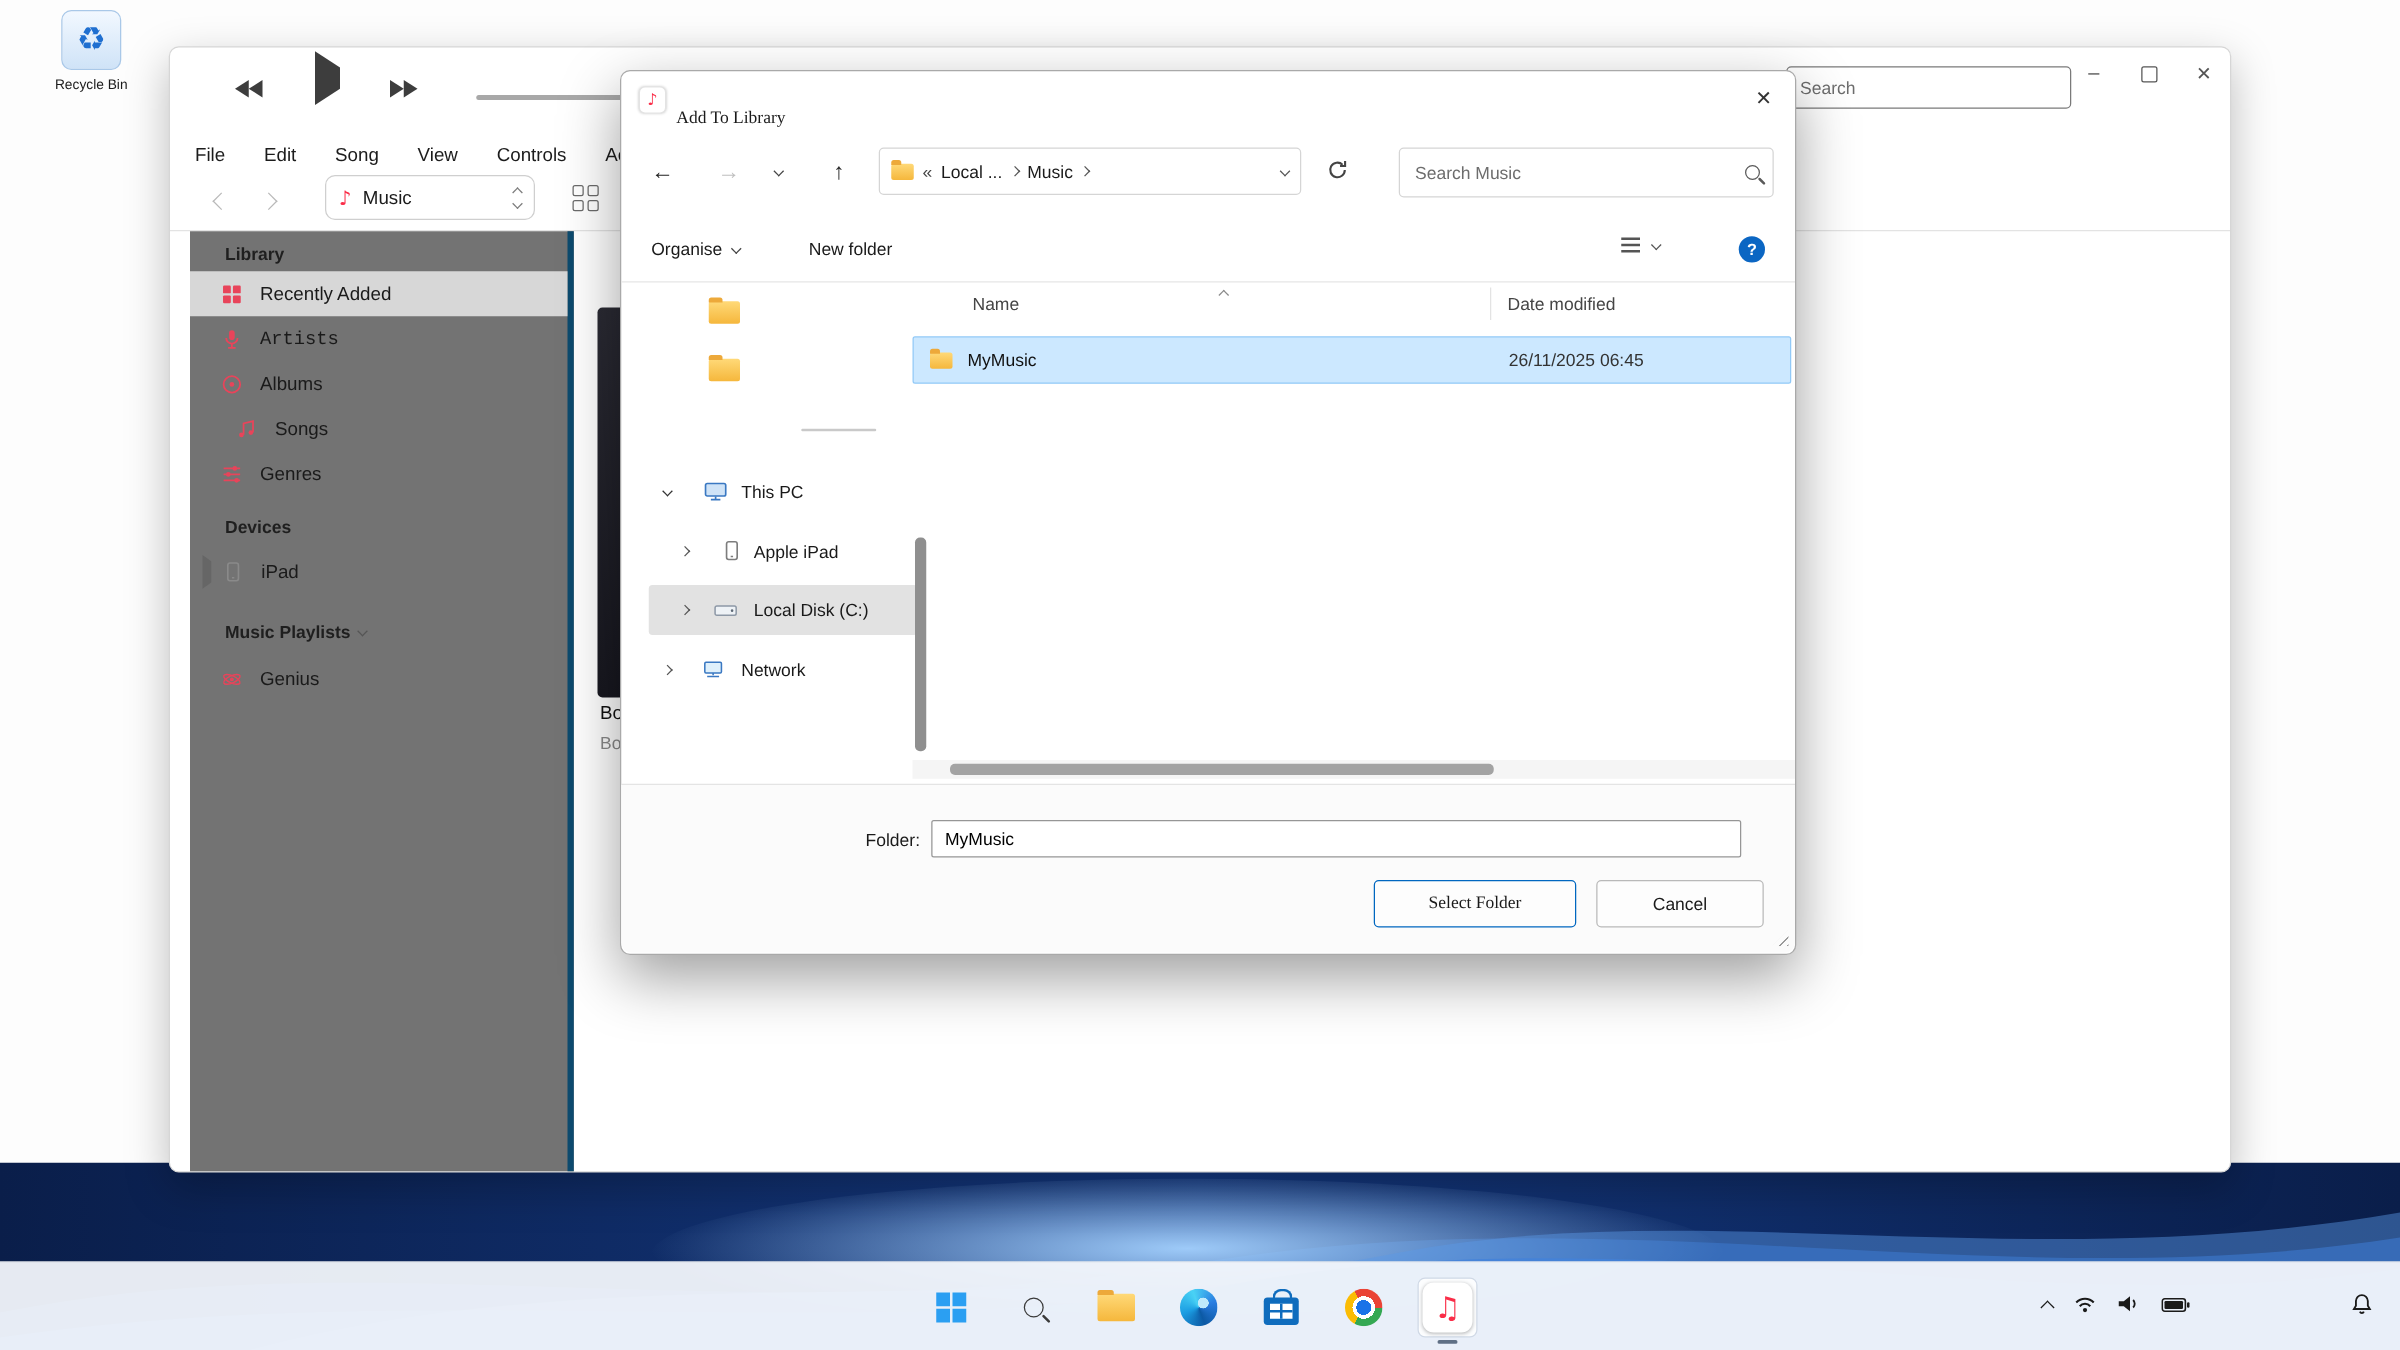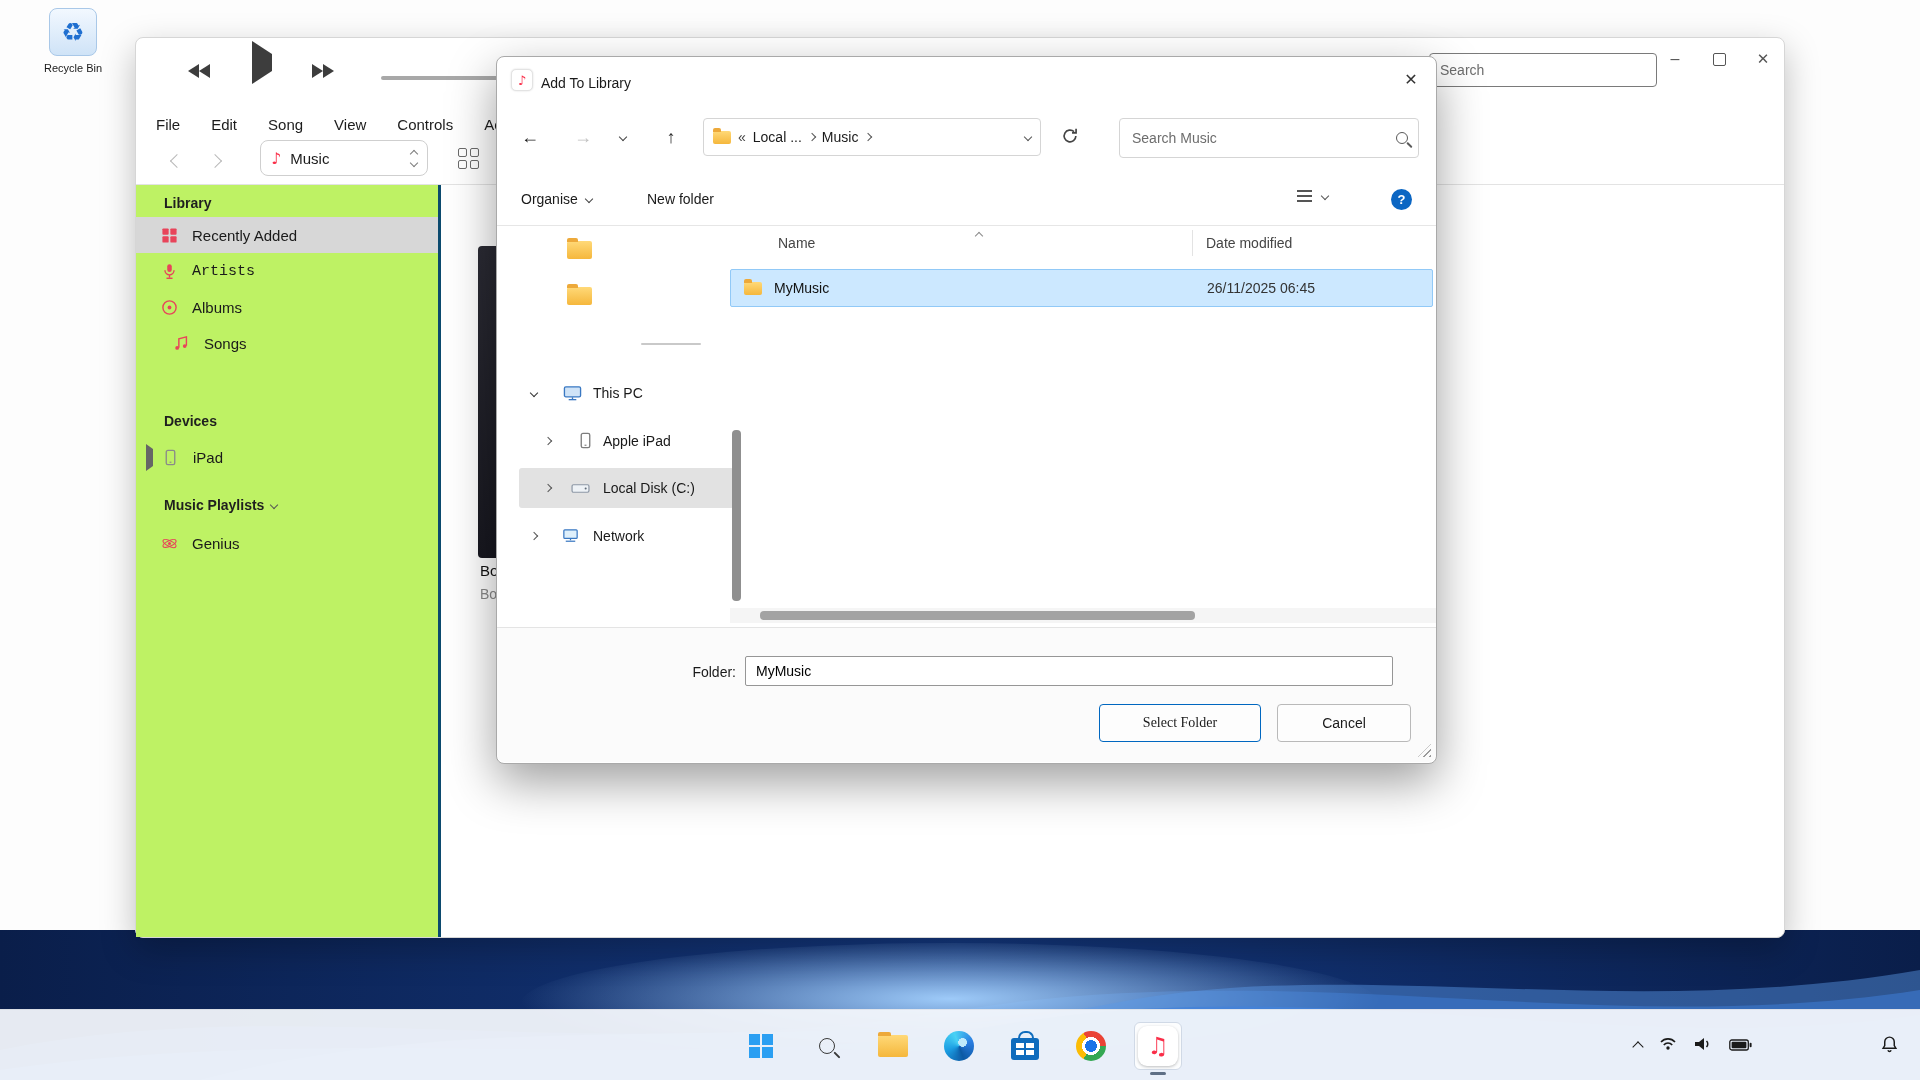--- a/index.html
+++ b/index.html
@@ -156,21 +156,21 @@
       <span style="border:1.5px solid #6b6b6b;border-radius:2px;"></span>
       <span style="border:1.5px solid #6b6b6b;border-radius:2px;"></span>
       <span style="border:1.5px solid #6b6b6b;border-radius:2px;"></span>
     </div>
     <div class="abs" style="left:0;top:146px;width:1648px;height:1px;background:#e3e3e3;"></div>
 
     <div class="abs" style="left:342px;top:208px;width:312px;height:312px;border-radius:4px;background:linear-gradient(135deg,#2b2b34,#05050c);"></div>
     <div class="abs" style="left:344px;top:524px;font-size:15px;color:#111;">Bo</div>
     <div class="abs" style="left:344px;top:548px;font-size:14px;color:#8a8a8a;">Bo</div>
 
-    <div class="abs" style="left:0;top:147px;width:302px;height:752px;border-right:3px solid #0c4a6e;background:#bef264;">
+    <div class="abs" style="left:16px;top:147px;width:302px;height:752px;border-right:5px solid #0c4a6e;background:#737373;">
       <div class="side-head" style="top:10px;">
           <span>Library</span>
         </div>
 
       <div class="side-row" style="top:32px;background:#d7d7d7;">
         <span class="ic">
             <svg viewBox="0 0 18 18" width="17" height="17">
               <g fill="#e8445a">
                 <rect x="1.5" y="1.5" width="6.6" height="6.6" rx="1"></rect>
                 <rect x="9.9" y="1.5" width="6.6" height="6.6" rx="1"></rect>
@@ -204,20 +204,37 @@
       <div class="side-row" style="top:140px;padding-left:12px;">
         <span class="ic">
             <svg viewBox="0 0 18 18" width="17" height="17">
               <path d="M6.2 13.5V4l8-2v9.5" fill="none" stroke="#e8445a" stroke-width="1.5"></path>
               <circle cx="4.4" cy="13.7" r="2" fill="#e8445a"></circle>
               <circle cx="12.4" cy="11.7" r="2" fill="#e8445a"></circle>
             </svg>
           </span>
         <span>Songs</span>
       </div>
+      <div class="side-row" style="top:176px;">
+        <span class="ic">
+            <svg viewBox="0 0 18 18" width="17" height="17">
+              <g stroke="#e8445a" stroke-width="1.5">
+                <line x1="2" y1="4" x2="16" y2="4"></line>
+                <line x1="2" y1="9" x2="16" y2="9"></line>
+                <line x1="2" y1="14" x2="16" y2="14"></line>
+              </g>
+              <g fill="#e8445a">
+                <circle cx="11.5" cy="4" r="2"></circle>
+                <circle cx="6" cy="9" r="2"></circle>
+                <circle cx="13" cy="14" r="2"></circle>
+              </g>
+            </svg>
+          </span>
+        <span>Genres</span>
+      </div>
 
       <div class="side-head" style="top:228px;">
           <span>Devices</span>
         </div>
       <div class="side-row" style="top:254px;">
         <span style="margin-left:10px;"><span class="tri-r tiny"></span></span>
         <span class="ic" style="margin-left:2px;">
             <svg viewBox="0 0 18 18" width="17" height="17">
               <rect x="4.5" y="1.5" width="9" height="15" rx="1.8" fill="none" stroke="#8a8a8a" stroke-width="1.4"></rect>
               <line x1="8" y1="14" x2="10" y2="14" stroke="#8a8a8a" stroke-width="1.2"></line>
@@ -242,21 +259,21 @@
           </span>
         <span>Genius</span>
       </div>
     </div>
   </div>
 
   <div id="dlg" class="abs">
 
     <div class="abs" style="left:0;top:0;width:939px;height:44px;">
       <div class="abs" style="left:14px;top:12px;width:20px;height:20px;border-radius:5px;background:#fff;border:1px solid #e3e3e3;display:flex;align-items:center;justify-content:center;font-family:'DejaVu Sans',sans-serif;font-size:13px;color:#fa2d48;box-shadow:0 0 2px rgba(0,0,0,.15);">♪</div>
-      <div class="abs" style="left:44px;top:4px;height:44px;line-height:44px;font-size:14px;color:#1a1a1a;">Add To Library</div>
+      <div class="abs" style="left:44px;top:16px;height:44px;line-height:44px;font-size:14px;color:#1a1a1a;font-family:Liberation Serif, serif;">Add To Library</div>
       <div class="abs" style="right:2px;top:0;width:46px;height:44px;display:flex;align-items:center;justify-content:center;font-size:16px;color:#333;">✕</div>
     </div>
 
     <div class="navbtn" style="left:15px;color:#1a1a1a;">←</div>
     <div class="navbtn" style="left:68px;color:#c0c0c0;">→</div>
     <div class="navbtn" style="left:112px;width:28px;color:#444;">
         <span class="chev down sm"></span>
       </div>
     <div class="navbtn" style="left:156px;color:#2a2a2a;">↑</div>
 

